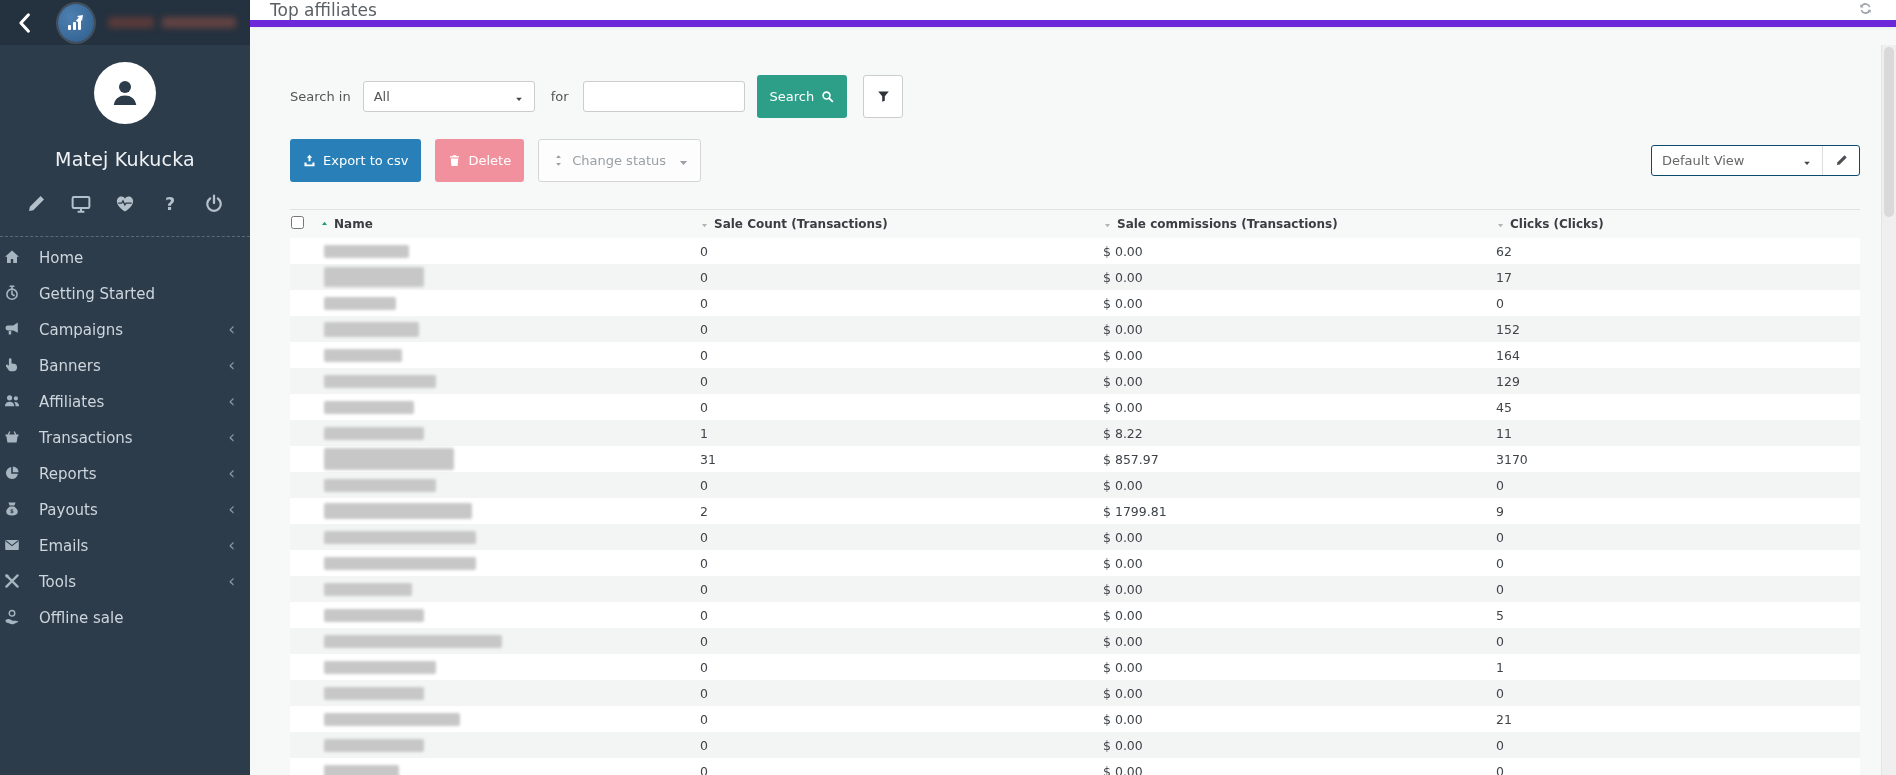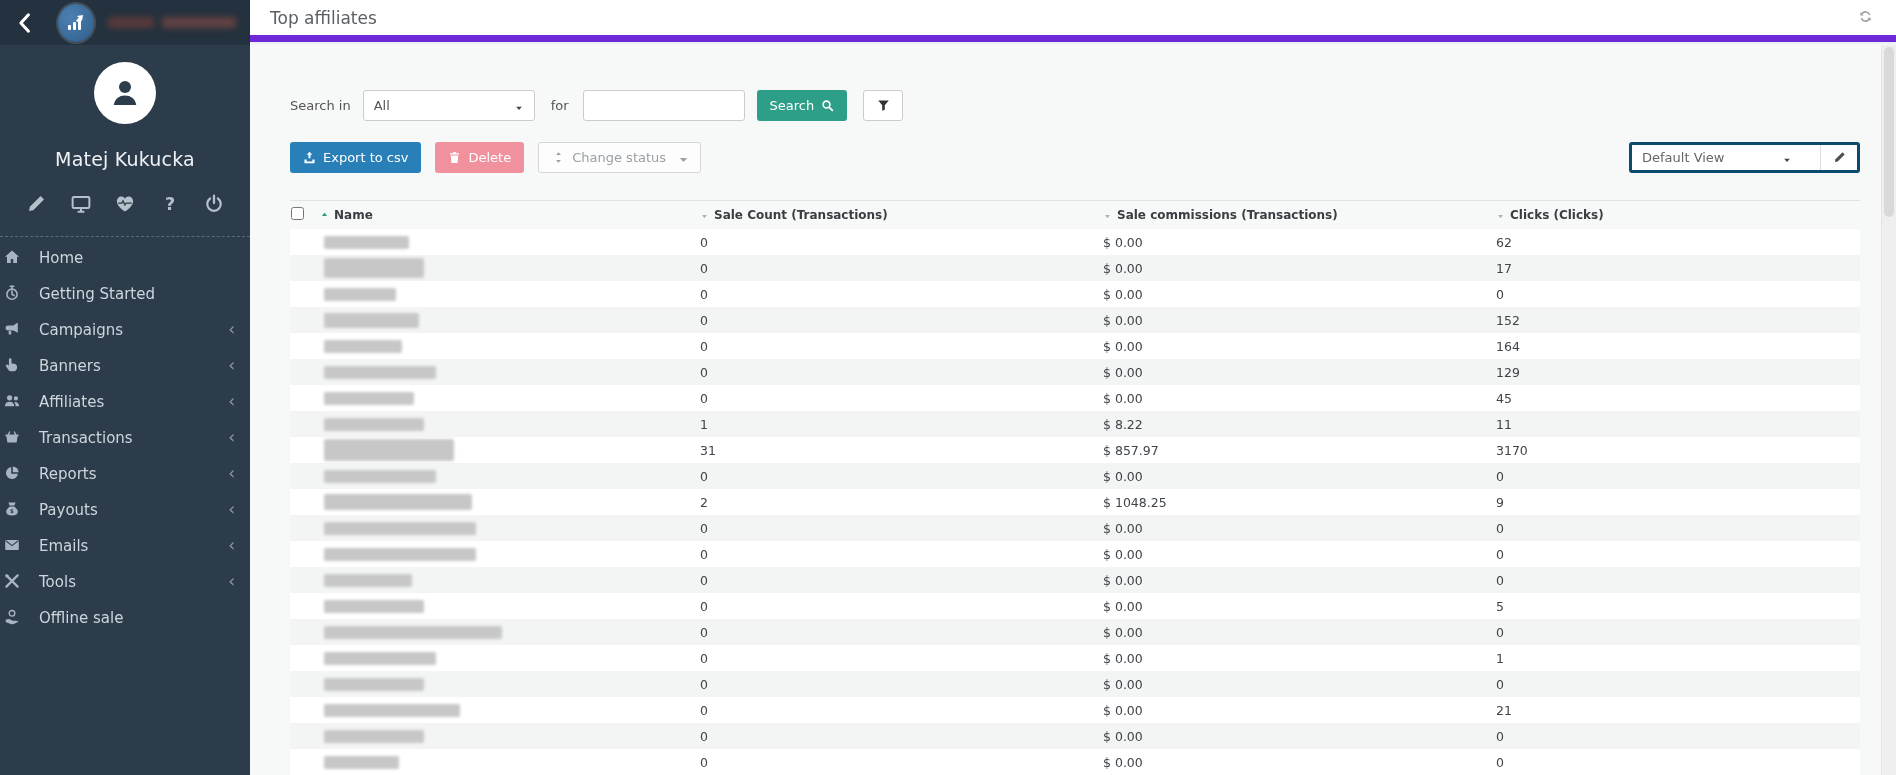--- a/index.html
+++ b/index.html
@@ -47,31 +47,31 @@
   .scroll-thumb { position:absolute; top:2px; left:2px; right:2px; height:170px; background:#d9d9d9; border-radius:6px; }
 
   .search-row { display:flex; align-items:center; gap:10px; }
   .lbl { font-size:13px; color:#555; }
   .select-box { height:31px; background:#fff; border:1px solid #ccc; border-radius:3px; display:flex; align-items:center; padding:0 10px; color:#555; font-size:13px; cursor:pointer; }
   .scope-select { width:172px; margin-left:2px; }
   .select-caret { margin-left:auto; width:10px; height:10px; color:#444; }
   .select-caret svg { width:10px; height:10px; }
   .for-lbl { margin-left:6px; margin-right:4px; }
   .search-input { width:162px; height:31px; border:1px solid #ccc; border-radius:3px; background:#fff; padding:0 8px; font-size:13px; color:#333; outline:none; }
-  .btn { height:31px; border:none; border-radius:3px; font-size:13px; display:inline-flex; align-items:center; gap:7px; padding:0 13px; cursor:pointer; font-family:inherit; }
+  .btn { height:43px; border:none; border-radius:3px; font-size:13px; display:inline-flex; align-items:center; gap:7px; padding:0 13px; cursor:pointer; font-family:inherit; }
   .btn svg { width:13px; height:13px; }
   .btn-search { background:#2d9e88; color:#fff; margin-left:2px; }
   .btn-filter { width:40px; justify-content:center; background:#fff; border:1px solid #ccc; color:#2f3338; margin-left:6px; }
 
   .toolbar-row { display:flex; align-items:center; margin-top:21px; }
   .btn-export { background:#2980b9; color:#fff;align-items:center; }
   .btn-delete { background:#f2919e; color:#fff; margin-left:14px; }
   .btn-status { background:#fdfdfd; border:1px solid #d5d5d5; color:#9aa0a5; margin-left:14px; }
   .btn-status .caret { width:10px; height:10px; margin-left:4px; }
-  .view-group { margin-left:auto; display:flex; height:31px; background:#fff; border:3px solid #0c4a6e; border-radius:3px; overflow:hidden;gap:18px; }
+  .view-group { margin-left:auto; display:flex; height:31px; background:#fff; border:1px solid #0c4a6e; border-radius:3px; overflow:hidden; }
   .view-select { width:170px; display:flex; align-items:center; padding:0 10px; font-size:13px; color:#666; cursor:pointer; }
   .view-edit { width:37px; border-left:1px solid #ddd; display:flex; align-items:center; justify-content:center; color:#4a4f54; cursor:pointer; }
   .view-edit svg { width:13px; height:13px; }
 
   
   .table { margin-top:27px; border-top:1px solid #e2e2e2; }
   .trow, .thead { display:grid; grid-template-columns:30px 380px 403px 393px 1fr; align-items:center; }
   .thead { height:28px; font-size:12px; font-weight:bold; color:#3a3e42; }
   .thead .sort { display:inline-block; width:9px; height:9px; margin-right:5px; vertical-align:-1px; }
   .sort svg { width:9px; height:9px; }
@@ -426,21 +426,21 @@
               <div>0</div>
               <div>$ 0.00</div>
               <div>0</div>
             </div>
             <div class="trow">
               <div></div>
               <div class="cell-name">
                 <div class="blob" style="width: 148px; height: 16px;"></div>
               </div>
               <div>2</div>
-              <div>$ 1048.25</div>
+              <div>$ 1799.81</div>
               <div>9</div>
             </div>
             <div class="trow">
               <div></div>
               <div class="cell-name">
                 <div class="blob" style="width: 152px; height: 13px;"></div>
               </div>
               <div>0</div>
               <div>$ 0.00</div>
               <div>0</div>

